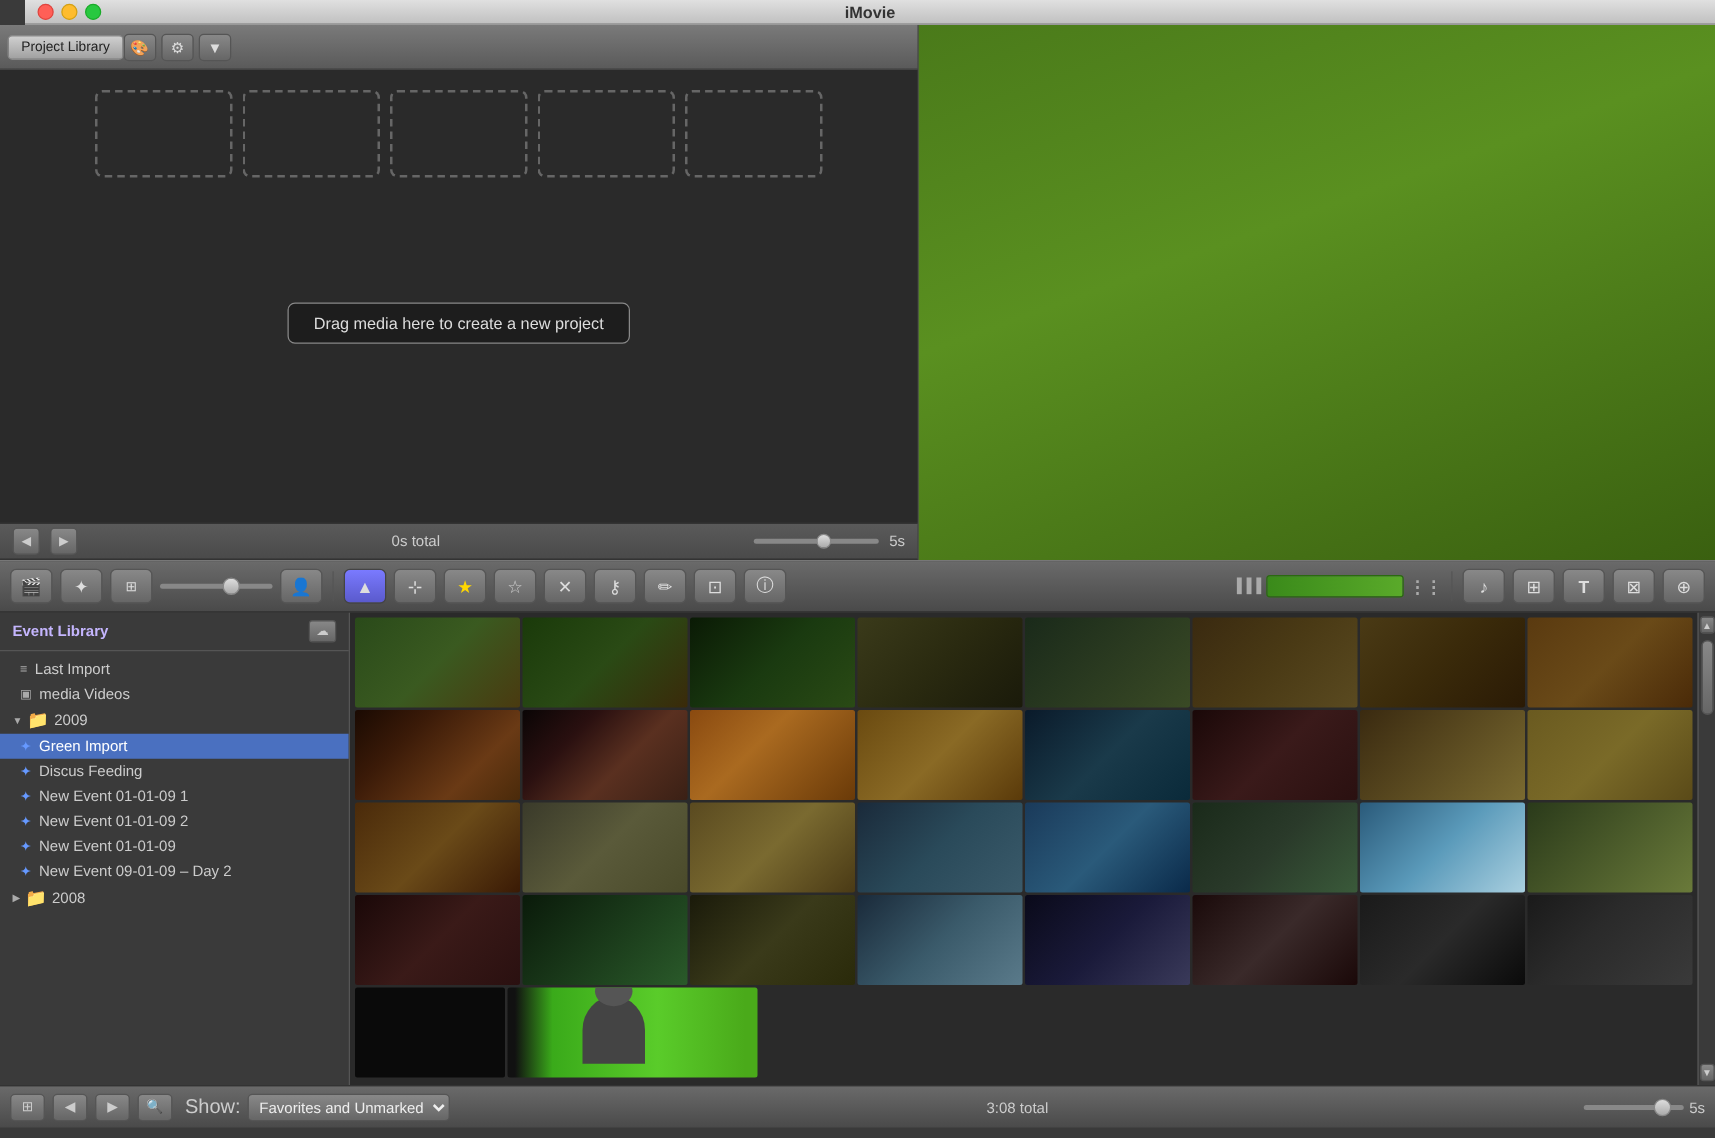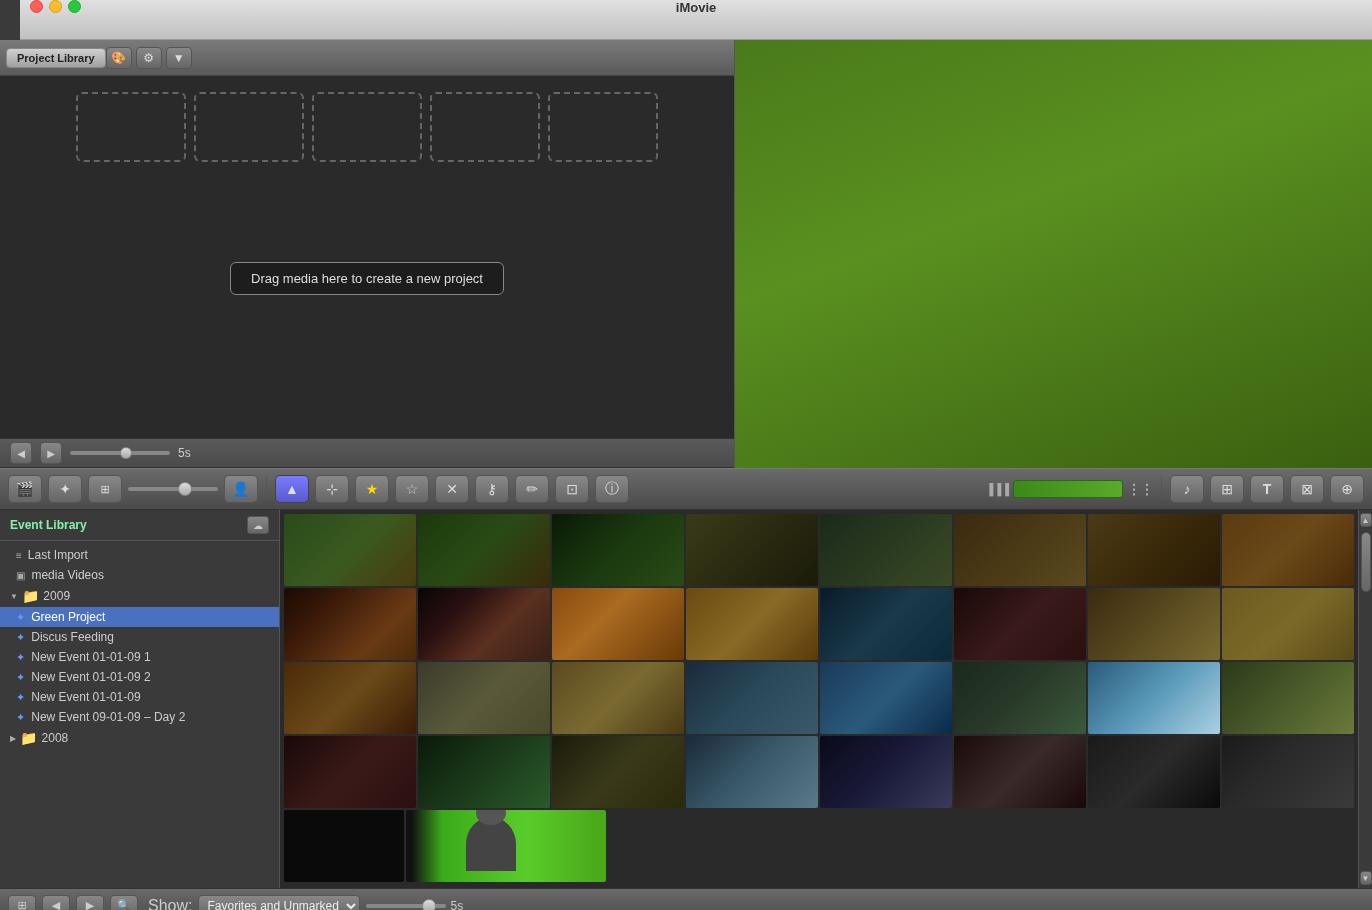--- a/index.html
+++ b/index.html
@@ -7,24 +7,24 @@
       width: 1372px;
       height: 910px;
       overflow: hidden;
       font-family: -apple-system, "Helvetica Neue", Arial, sans-serif;
       font-size: 12px;
       background: #3a3a3a;
     }
 
     
     #title-bar {
-      height: 40px;
+      height: 20px;
       background: linear-gradient(to bottom, #e0e0e0, #c0c0c0);
       display: flex;
-      align-items: flex-start;
+      align-items: center;
       justify-content: center;
       position: relative;
       border-bottom: 1px solid #999;
       margin-left: 20px;
     }
     #title-bar .traffic-lights {
       position: absolute;
       left: 10px;
       display: flex;
       gap: 6px;
@@ -75,21 +75,21 @@
       padding: 0 6px;
       border-bottom: 1px solid #444;
     }
 
     #project-library-btn {
       background: linear-gradient(to bottom, #d0d0d0, #a0a0a0);
       border: 1px solid #888;
       border-radius: 4px;
       padding: 3px 10px;
       font-size: 11px;
-      font-weight: 700;
+      font-weight: 400;
       color: #222;
       cursor: pointer;
     }
 
     #project-title {
       flex: 1;
       text-align: center;
       font-size: 13px;
       font-weight: 600;
       color: #eee;
@@ -345,21 +345,21 @@
       display: flex;
       align-items: center;
       justify-content: space-between;
       padding: 6px 10px;
       border-bottom: 1px solid #555;
     }
 
     #sidebar-title {
       font-size: 12px;
       font-weight: 700;
-      color: #86efac;
+      color: #c4b5fd;
     }
 
     #sidebar-cloud-btn {
       width: 22px;
       height: 18px;
       background: linear-gradient(to bottom, #888, #666);
       border: 1px solid #555;
       border-radius: 3px;
       display: flex;
       align-items: center;
@@ -662,20 +662,21 @@
           <div class="thumb-placeholder"></div>
           <div class="thumb-placeholder"></div>
           <div class="thumb-placeholder"></div>
         </div>
         <div id="drag-label">Drag media here to create a new project</div>
       </div>
 
       <div id="timeline-bar">
         <div class="timeline-play-btn">◀</div>
         <div class="timeline-play-btn">▶</div>
+        <span id="timeline-duration">0s total</span>
         <div id="timeline-slider">
           <div class="slider-track">
             <div class="slider-thumb"></div>
           </div>
         </div>
         <span id="timeline-time">5s</span>
       </div>
     </div>
 
     <div id="preview-area">
@@ -784,21 +785,21 @@
           </div>
 
           <div class="folder-row">
             <span class="triangle">▼</span>
             <span class="folder-icon">📁</span>
             <span>2009</span>
           </div>
 
           <div class="sidebar-item selected">
             <span class="star-icon">✦</span>
-            <span>Green Project</span>
+            <span>Green Import</span>
           </div>
 
           <div class="sidebar-item">
             <span class="star-icon">✦</span>
             <span>Discus Feeding</span>
           </div>
 
           <div class="sidebar-item">
             <span class="star-icon">✦</span>
             <span>New Event 01-01-09 1</span>
@@ -905,20 +906,21 @@
         <span>🔍</span>
       </div>
       <span id="show-label">Show:</span>
       <select id="show-select">
         <option>Favorites and Unmarked</option>
         <option>All Clips</option>
         <option>Favorites Only</option>
         <option>Unmarked Only</option>
         <option>Rejected Only</option>
       </select>
+      <span id="bottom-total">3:08 total</span>
       <div id="bottom-slider">
         <div class="bottom-slider-track">
           <div class="bottom-slider-thumb"></div>
         </div>
         <span id="bottom-time">5s</span>
       </div>
     </div>
 
   </div>
 </div>

